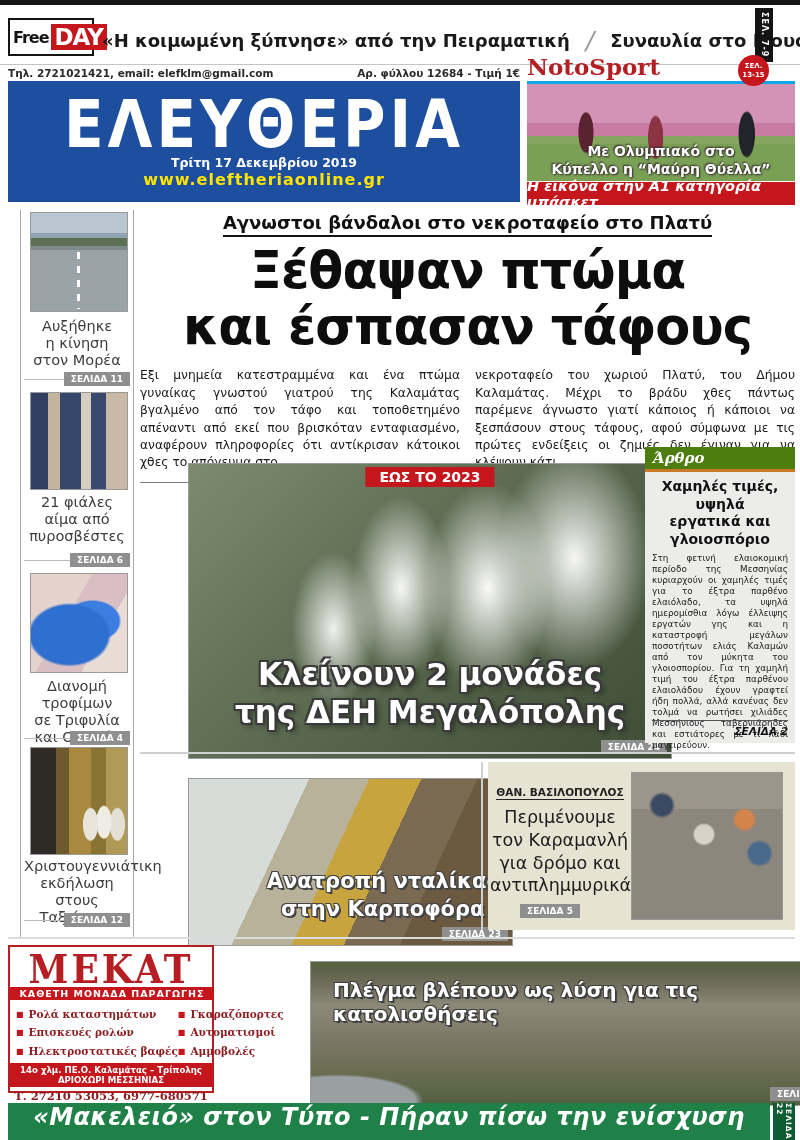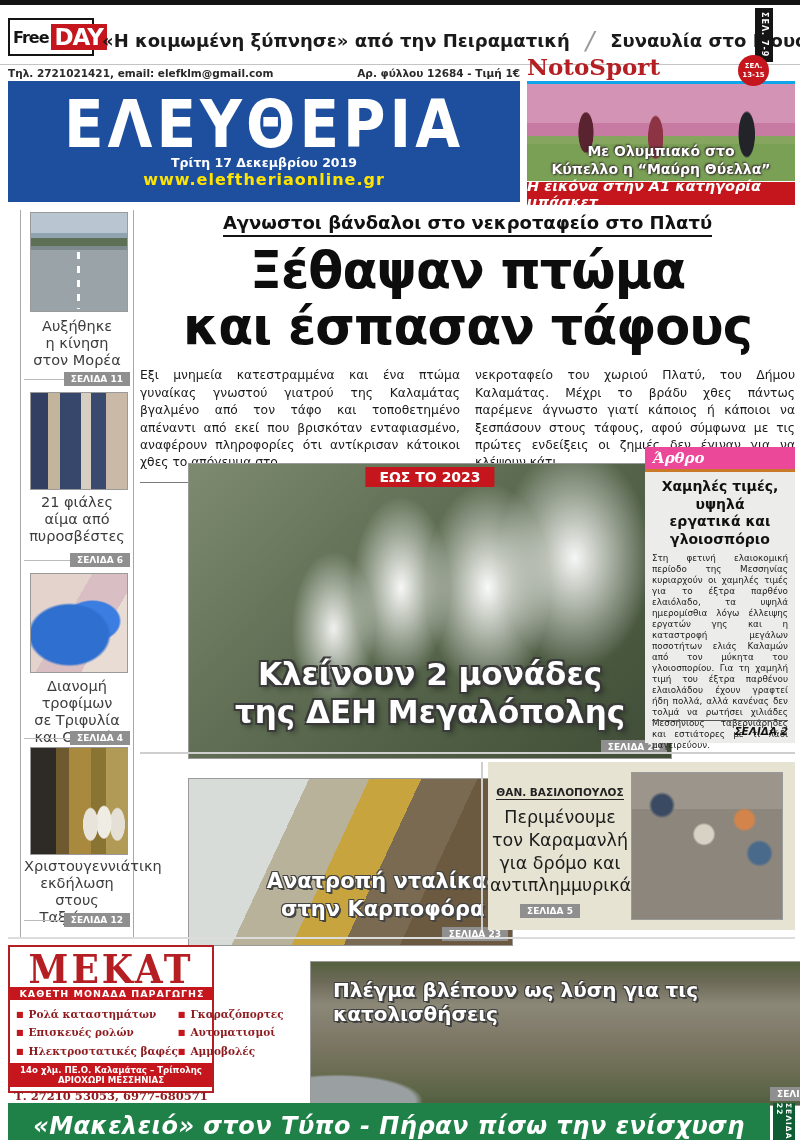--- a/index.html
+++ b/index.html
@@ -105,21 +105,21 @@
        linear-gradient(135deg,#7d8a70 0%,#66755a 30%,#55644a 55%,#49573f 80%,#3f4d37 100%);}
   .mp-topbadge{position:absolute;top:3px;left:50%;transform:translateX(-50%);background:#c4161c;color:#fff;
      font-weight:bold;font-size:14px;padding:2px 14px;white-space:nowrap;}
   .mp-caption{position:absolute;bottom:26px;left:0;width:100%;text-align:center;color:#fff;font-weight:800;
      font-size:31px;line-height:1.25;
      text-shadow:2px 2px 0 #3a3a3a,-2px -2px 0 #3a3a3a,2px -2px 0 #3a3a3a,-2px 2px 0 #3a3a3a,3px 3px 6px rgba(0,0,0,.55);}
   .mp-badge{position:absolute;right:4px;bottom:4px;}
 
   
   .arthro{position:absolute;left:645px;top:447px;width:150px;height:296px;background:#ececea;box-sizing:border-box;}
-  .ar-head{height:22px;background:#ec4899;border-bottom:3px solid #c87a28;color:#fff;font-style:italic;
+  .ar-head{height:22px;background:#4d7c0f;border-bottom:3px solid #c87a28;color:#fff;font-style:italic;
      font-weight:bold;font-size:15px;display:flex;align-items:center;padding-left:8px;}
   .ar-title{text-align:center;font-weight:800;font-size:14px;line-height:1.25;margin-top:6px;color:#111;}
   .ar-body{margin:5px 7px 0;font-size:8.8px;line-height:1.25;text-align:justify;color:#222;}
   .ar-foot{position:absolute;bottom:6px;left:7px;right:7px;border-top:1px solid #555;padding-top:4px;
      text-align:right;font-size:10.5px;font-weight:bold;font-style:italic;color:#111;}
 
   
   .truck{position:absolute;left:148px;top:762px;width:325px;height:168px;border:1px solid #9a9a9a;box-sizing:border-box;
      background:linear-gradient(115deg,#d8dcd8 0 30%,#b9b29b 30% 45%,#c8a43e 45% 58%,#7a6a52 58% 72%,#6b5a40 72% 100%);}
   .tk-caption{position:absolute;bottom:22px;left:22%;width:76%;text-align:center;color:#fff;font-weight:800;
@@ -161,21 +161,21 @@
   .cliff{position:absolute;left:270px;top:945px;width:525px;height:145px;border:1px solid #9a9a9a;box-sizing:border-box;
      background:
        radial-gradient(ellipse 130px 40px at 5% 97%, #9aa0a2 0 60%, transparent 66%),
        linear-gradient(180deg,#55613f 0%,#6d6a58 14%,#8b8878 30%,#7d7765 55%,#6a6c52 78%,#51603f 100%);}
   .cl-caption{position:absolute;top:16px;left:22px;right:46px;color:#fff;font-weight:800;font-size:20px;
      text-shadow:2px 2px 0 #3f3f3f,-1px -1px 0 #3f3f3f,1px -1px 0 #3f3f3f,-1px 1px 0 #3f3f3f;}
   .cl-badge{position:absolute;right:4px;bottom:4px;}
 
   
   .greenbar{position:absolute;left:8px;top:1103px;width:762px;height:37px;background:#1f8048;
-     display:flex;align-items:flex-end;justify-content:center;}
+     display:flex;align-items:flex-start;justify-content:center;}
   .gb-text{color:#fff;font-weight:800;font-style:italic;font-size:24px;letter-spacing:.5px;white-space:nowrap;}
   .gb-badge{position:absolute;left:773px;top:1103px;width:22px;height:37px;background:#0e5c33;font-size:7.5px;}
 </style>
 </head>
 <body>
 
 <div class="page">
 
   <div class="topline"></div>
 

